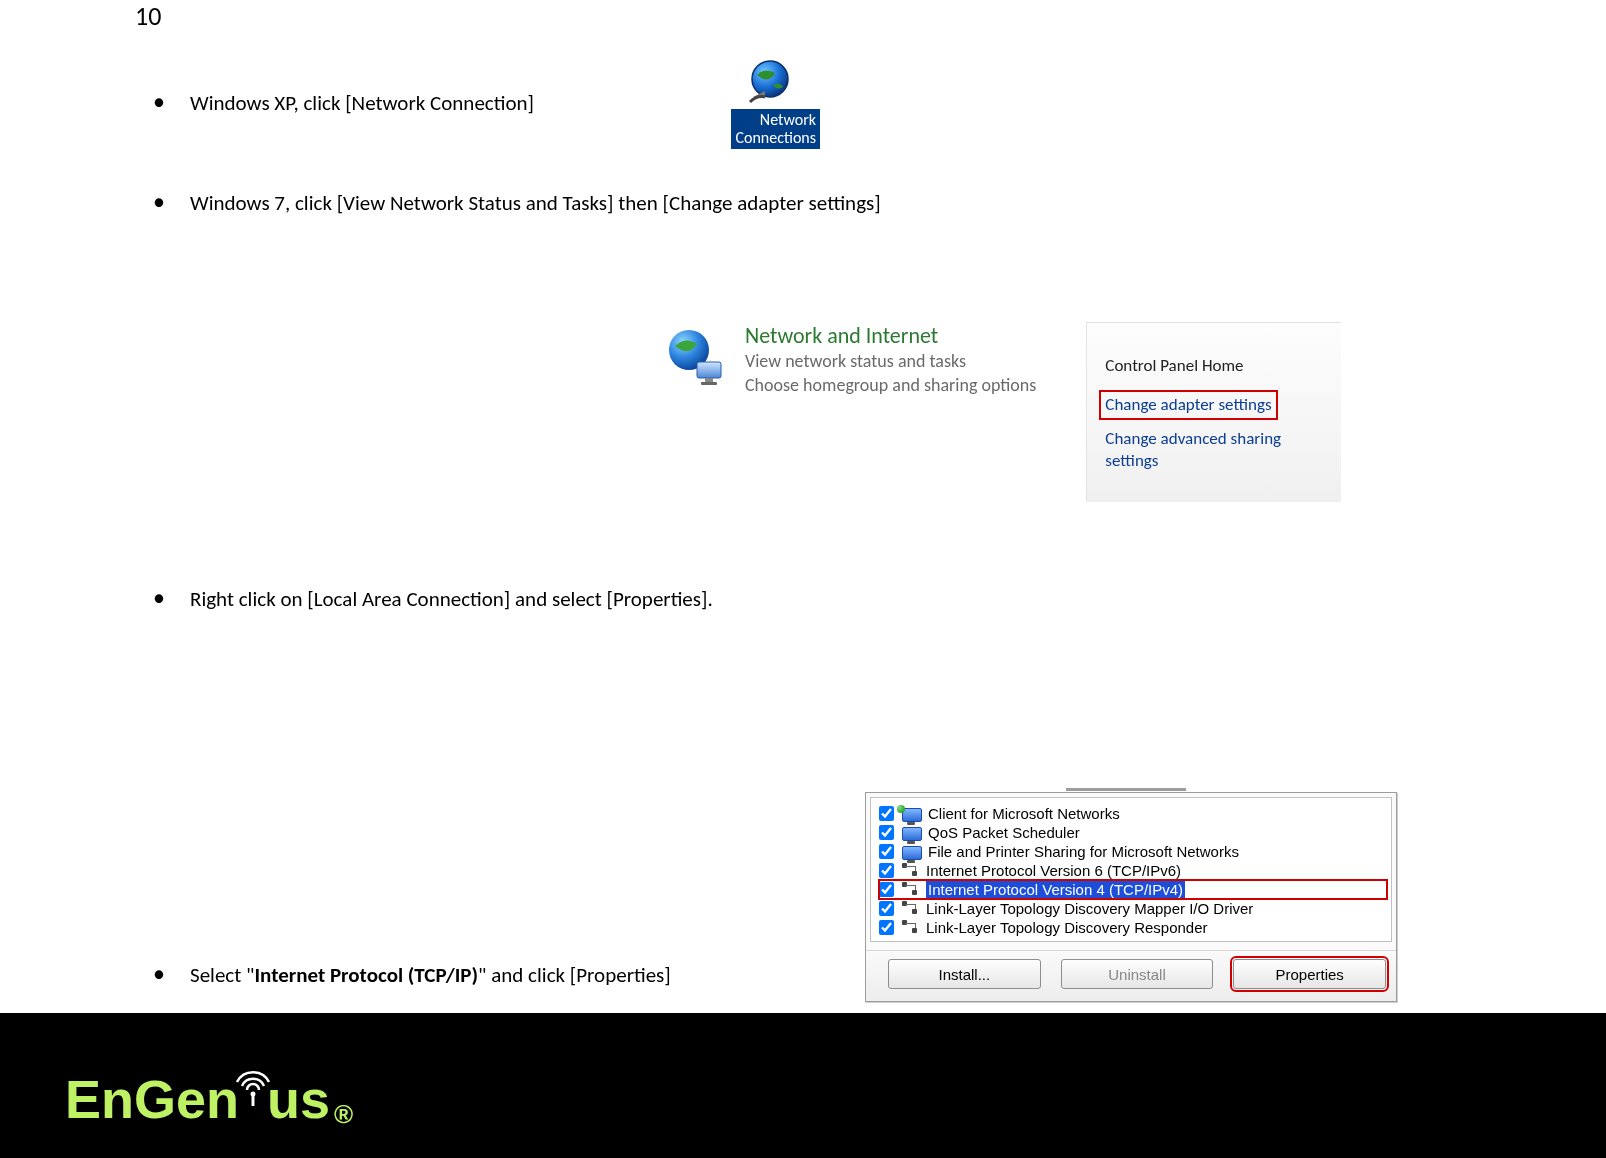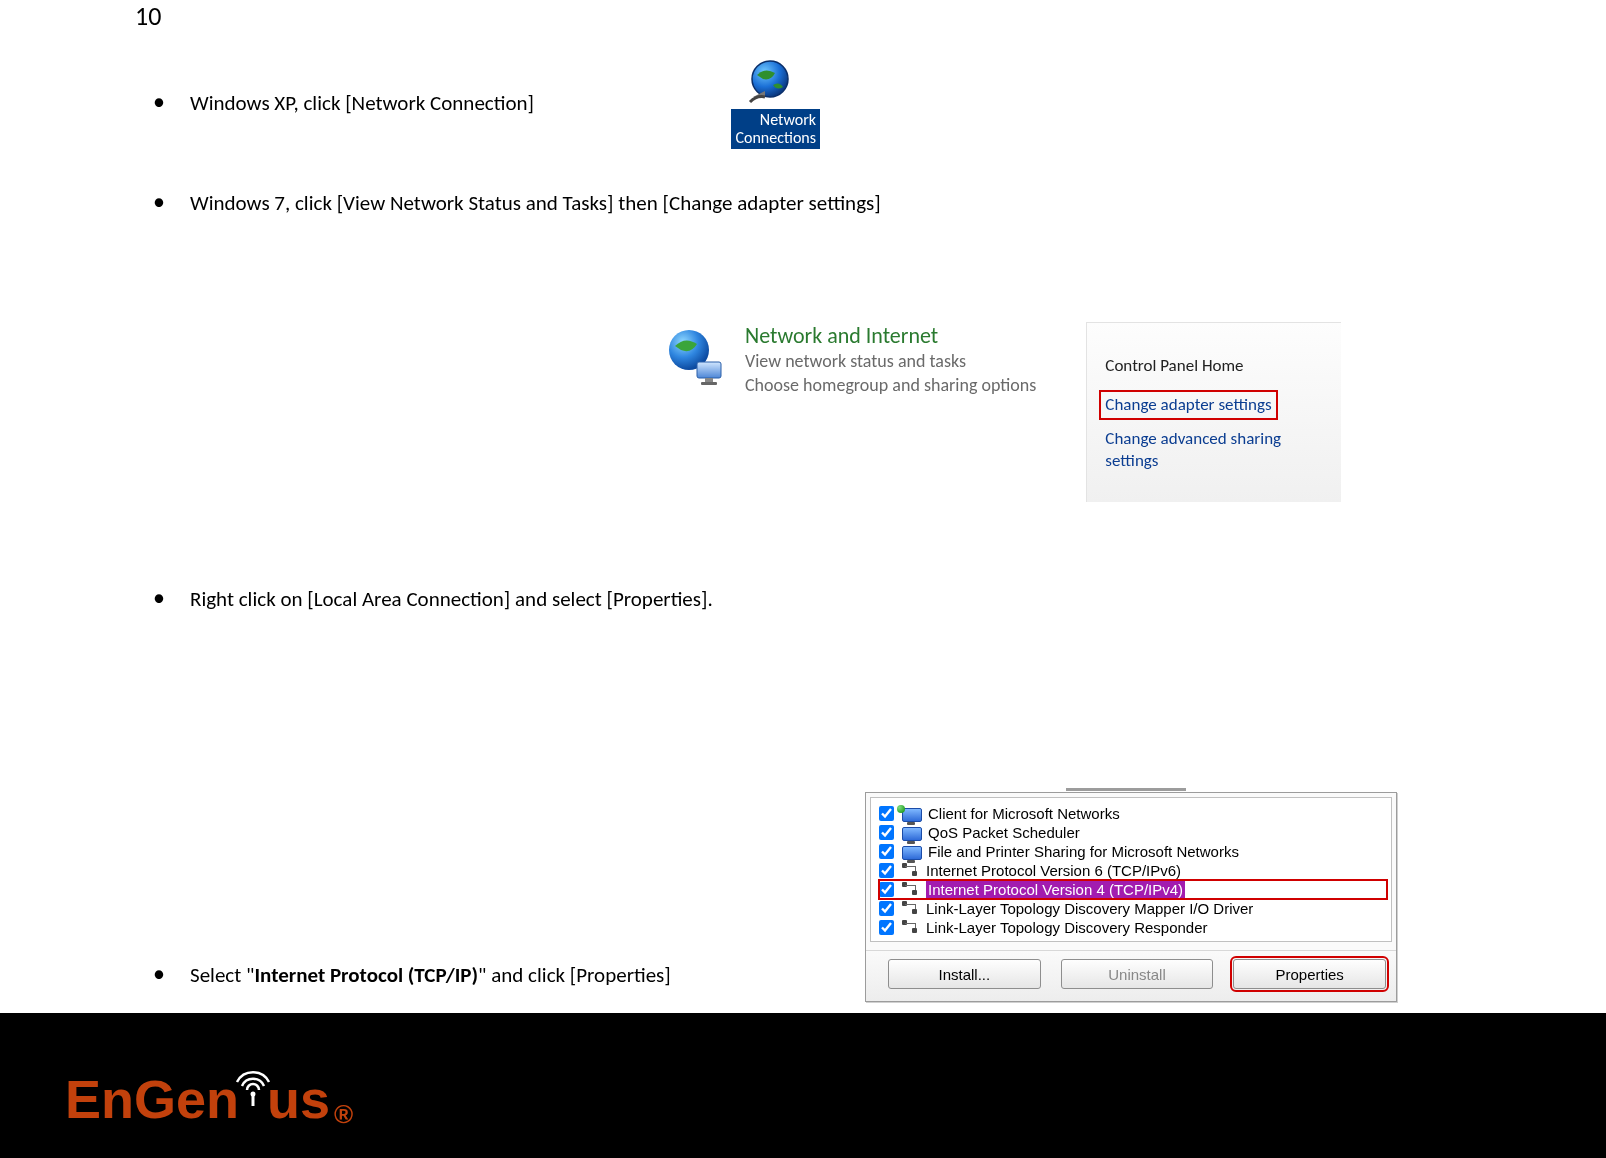--- a/index.html
+++ b/index.html
@@ -141,21 +141,21 @@
     align-items: center;
     gap: 6px;
     padding: 1px 0;
     white-space: nowrap;
   }
   .props-row input[type=checkbox] {
     width: 15px; height: 15px;
     margin: 0 2px 0 0;
   }
   .props-row.selected .label-text {
-    background: #a21caf;
+    background: #1d4ed8;
     color: #fff;
     padding: 0 2px;
   }
   .props-row.selected {
     outline: 2px solid #d00000;
     outline-offset: -1px;
   }
   .mini-icon {
     width: 18px; height: 16px;
     display: inline-block;
@@ -241,21 +241,21 @@
     left: 0;
     bottom: 0;
     width: 100%;
     height: 145px;
     background: #000;
   }
   .footer .logo {
     position: absolute;
     left: 65px;
     bottom: 28px;
-    color: #c2410c;
+    color: #bef264;
     font-size: 54px;
     font-weight: 600;
     font-family: "Segoe UI", Arial, sans-serif;
     display: flex;
     align-items: flex-end;
   }
   .footer .wifi {
     display:inline-block;
     width: 40px;
     margin: 0 -6px 18px -6px;

